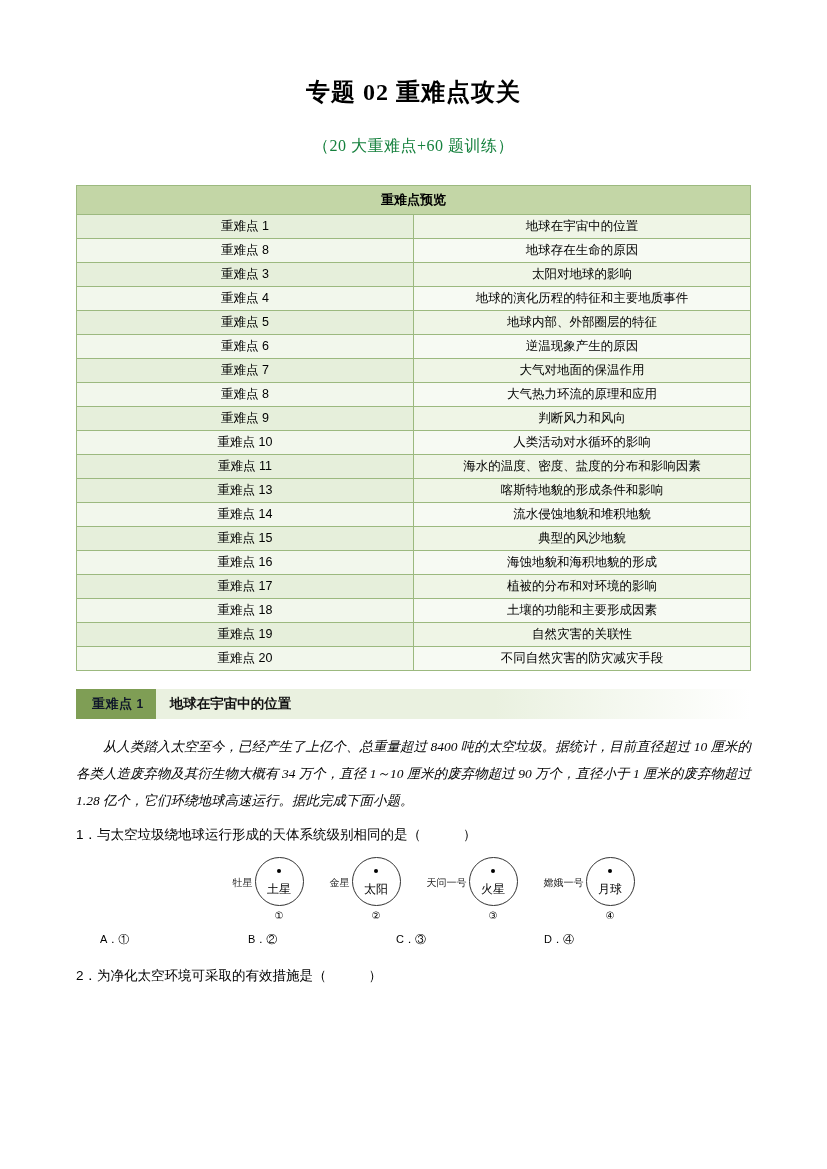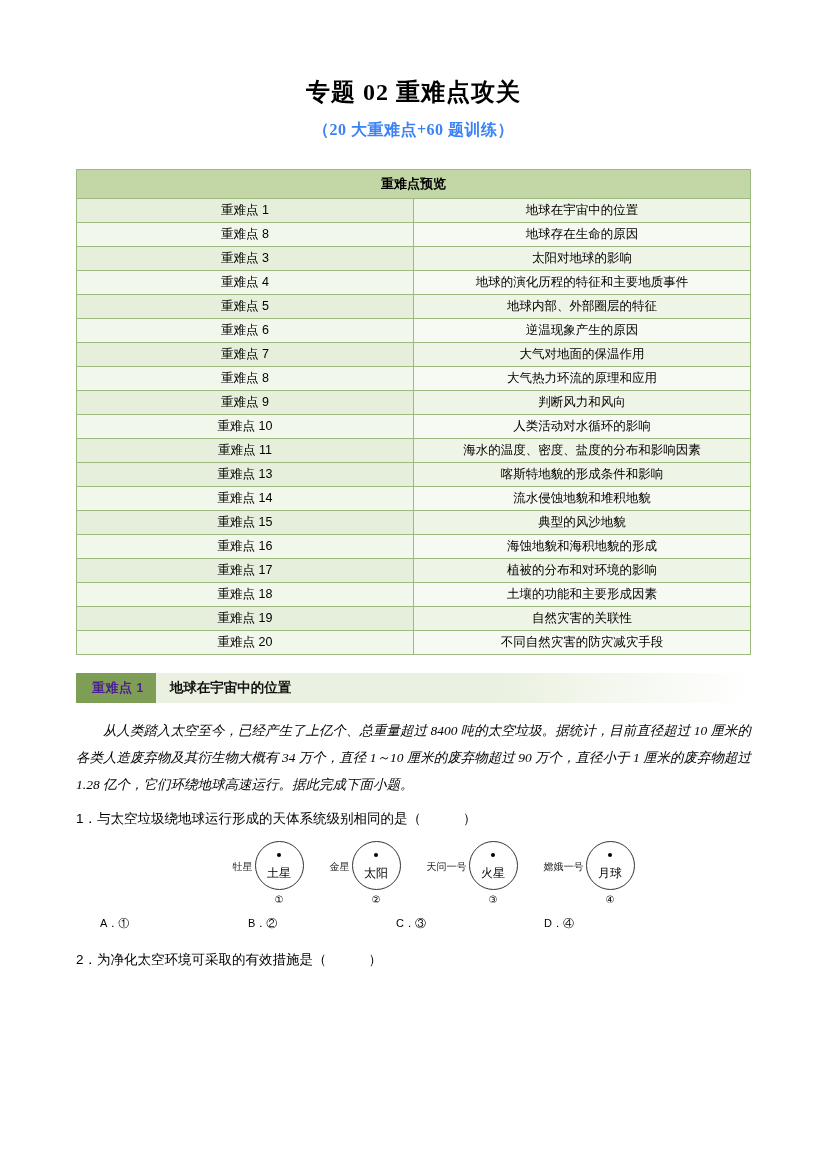--- a/index.html
+++ b/index.html
@@ -26,24 +26,24 @@
     text-align: center;
     font-family: "Liberation Serif", serif;
     font-weight: bold;
     font-size: 24px;
     letter-spacing: 1px;
     margin-top: 76px;
     margin-bottom: 0;
   }
   .doc-subtitle {
     text-align: center;
-    color: #3b82f6;
-    font-weight: bold;
+    color: #15803d;
+    font-weight: normal;
     font-size: 16px;
-    margin-top: 12px;
+    margin-top: 28px;
     letter-spacing: 0.5px;
   }
 
   
   table.overview {
     width: 100%;
     border-collapse: collapse;
     margin-top: 28px;
     table-layout: fixed;
   }
@@ -83,21 +83,21 @@
     margin-top: 18px;
     height: 30px;
     display: flex;
     align-items: stretch;
     width: 100%;
     background: linear-gradient(to right, #eaf1e0 0%, #eaf1e0 62%, #ffffff 100%);
     position: relative;
   }
   .section-bar .tag {
     background: #7f9e55;
-    color: #4c1d95;
+    color: #0f172a;
     font-family: "Liberation Sans", sans-serif;
     font-weight: bold;
     font-size: 13px;
     display: flex;
     align-items: center;
     padding: 0 12px 0 16px;
     gap: 4px;
     letter-spacing: 0.5px;
   }
   .section-bar .tag .num {

